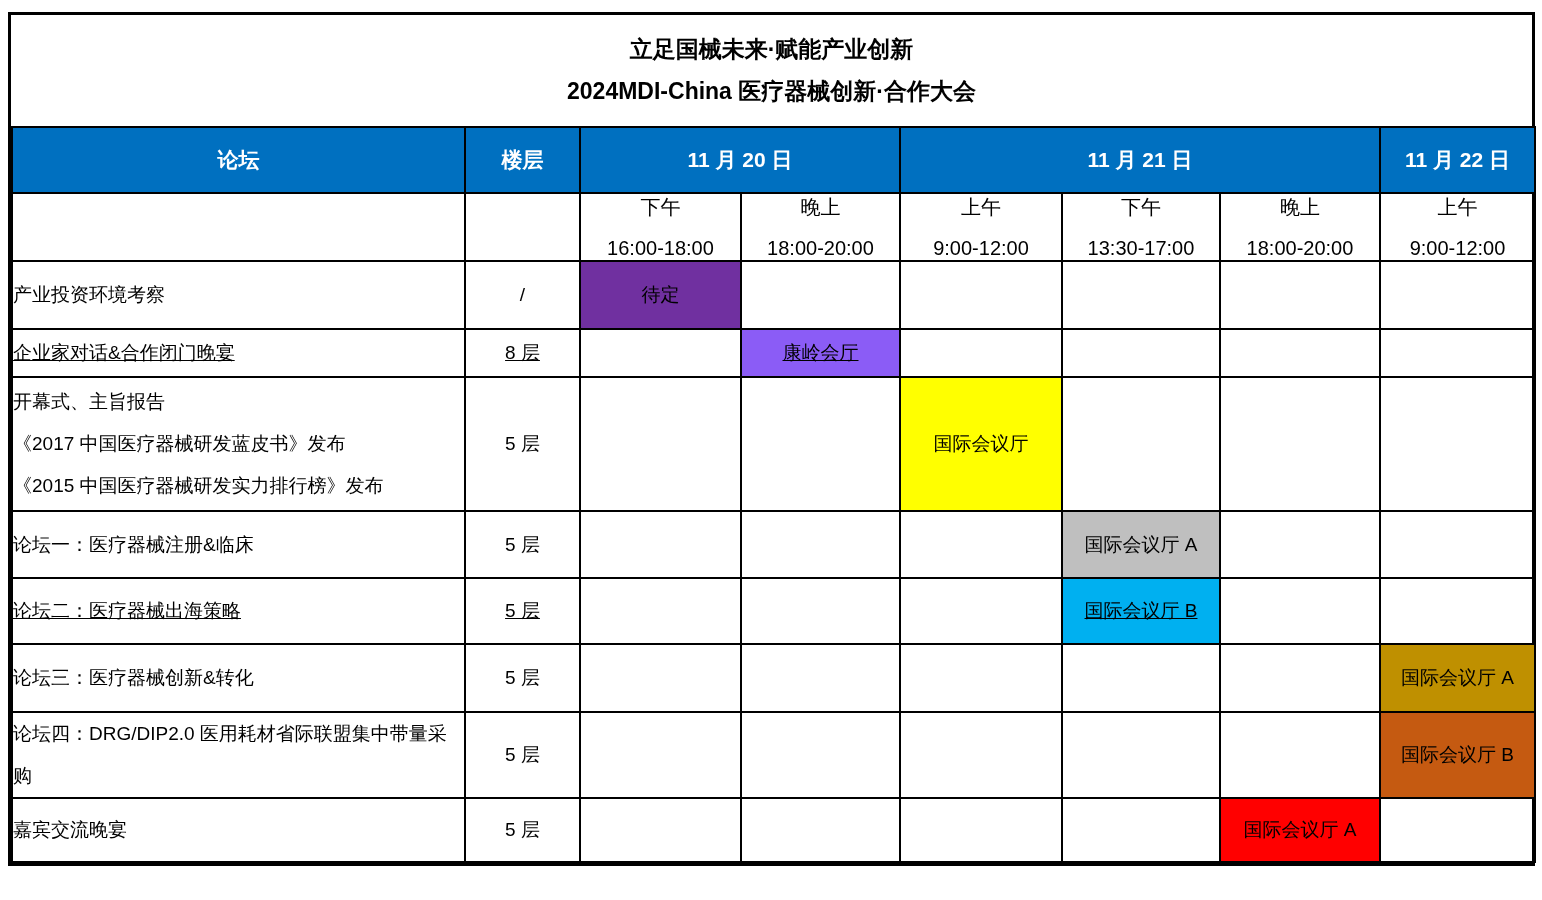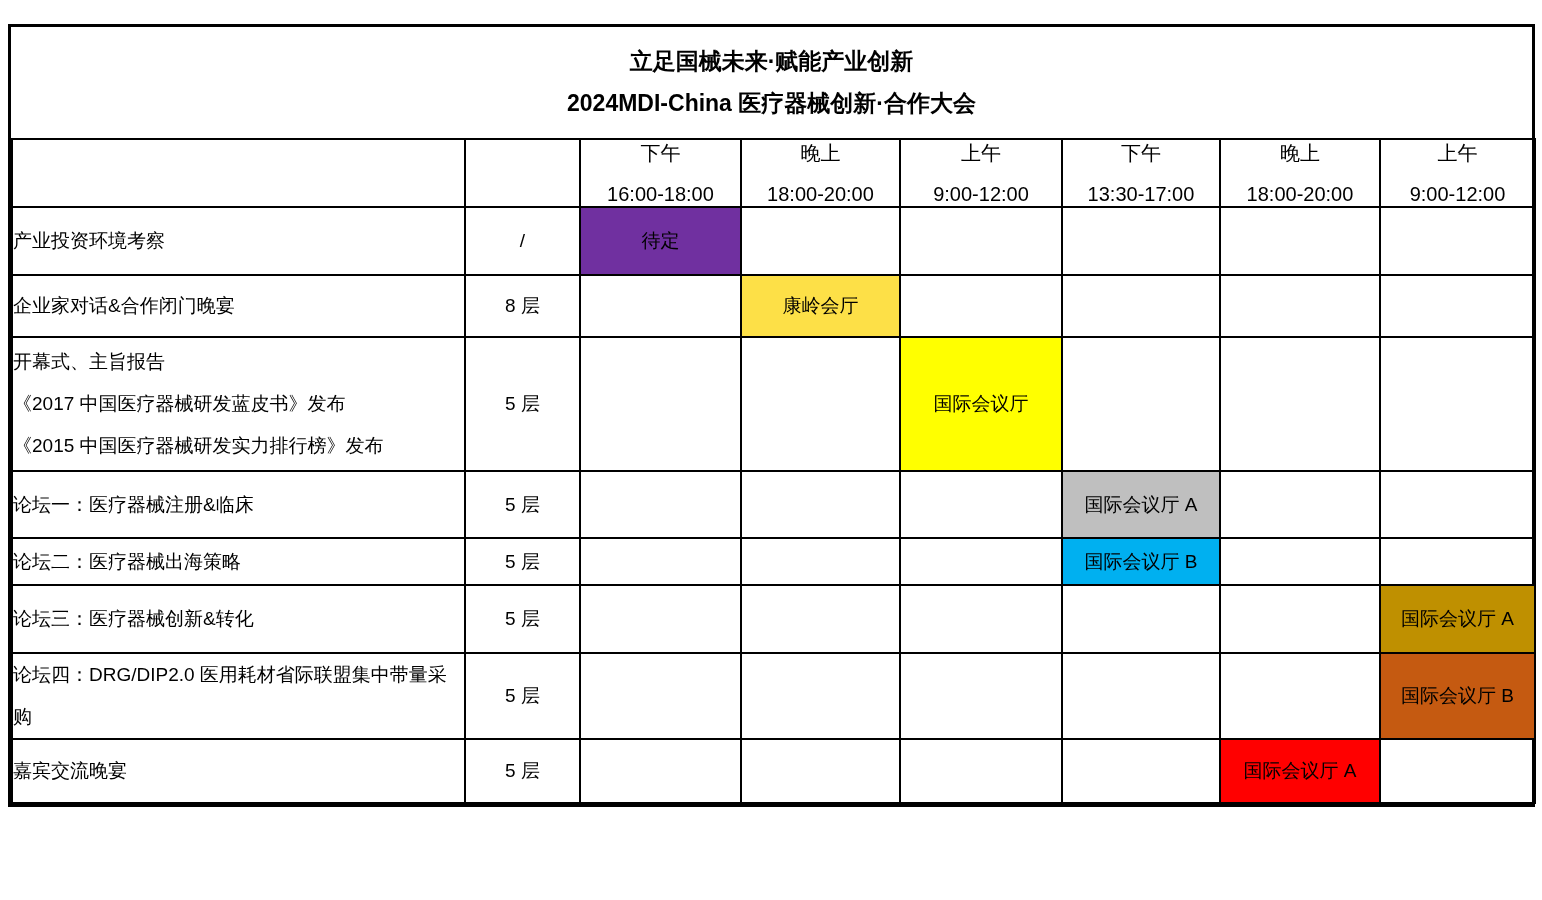--- a/index.html
+++ b/index.html
@@ -5,21 +5,21 @@
   * { box-sizing: border-box; }
   html, body {
     margin: 0; padding: 0;
     width: 1542px; height: 900px;
     background: #ffffff;
     font-family: "Liberation Sans", "DejaVu Sans", sans-serif;
     color: #000;
   }
   .doc {
     position: absolute;
-    left: 8px; top: 24px;
+    left: 8px; top: 12px;
     width: 1527px;
     border: 3px solid #000;
     background: #fff;
   }
   .title-block {
     height: 111px;
     display: flex;
     flex-direction: column;
     justify-content: space-evenly;
     align-items: center;
@@ -55,24 +55,24 @@
   td.forum {
     text-align: left;
     padding: 4px 10px 4px 12px;
     font-size: 19px;
     line-height: 42px;
   }
   td.floor { text-align: center; font-size: 19px; }
   td.ev { text-align: center; font-size: 19px; }
 
   tr.r1 { height: 68px; }
-  tr.r2 { height: 62px; }
+  tr.r2 { height: 48px; text-decoration: underline; }
   tr.r3 { height: 134px; }
   tr.r4 { height: 67px; }
-  tr.r5 { height: 47px; }
+  tr.r5 { height: 66px; text-decoration: underline; }
   tr.r6 { height: 68px; }
   tr.r7 { height: 85px; }
   tr.r8 { height: 64px; }
 </style>
 </head>
 <body>
 
 <div class="doc">
 
   <div class="title-block">
@@ -86,20 +86,27 @@
       <col style="width:115px">
       <col style="width:161px">
       <col style="width:159px">
       <col style="width:162px">
       <col style="width:158px">
       <col style="width:160px">
       <col style="width:155px">
     </colgroup>
 
     <tbody>
+        <tr class="head">
+      <th style="background: rgb(0, 112, 192);">论坛</th>
+      <th style="background: rgb(0, 112, 192);">楼层</th>
+      <th colspan="2" style="background: rgb(0, 112, 192);">11 月 20 日</th>
+      <th colspan="3" style="background: rgb(0, 112, 192);">11 月 21 日</th>
+      <th style="background: rgb(0, 112, 192);">11 月 22 日</th>
+    </tr>
 
     <tr class="sub">
       <td></td>
       <td></td>
       <td>
         <div class="period">下午</div>
         <div class="time">16:00-18:00</div>
       </td>
       <td>
         <div class="period">晚上</div>
@@ -135,21 +142,21 @@
       <td></td>
       <td></td>
     </tr>
 
     <tr class="r2">
       <td class="forum">
             <div>企业家对话&amp;合作闭门晚宴</div>
           </td>
       <td class="floor">8 层</td>
       <td></td>
-      <td class="ev" style="background: #fde047;">康岭会厅</td>
+      <td class="ev" style="background: #8b5cf6;">康岭会厅</td>
       <td></td>
       <td></td>
       <td></td>
       <td></td>
     </tr>
 
     <tr class="r3">
       <td class="forum">
         <div>开幕式、主旨报告</div>
         <div>《2017 中国医疗器械研发蓝皮书》发布</div>

